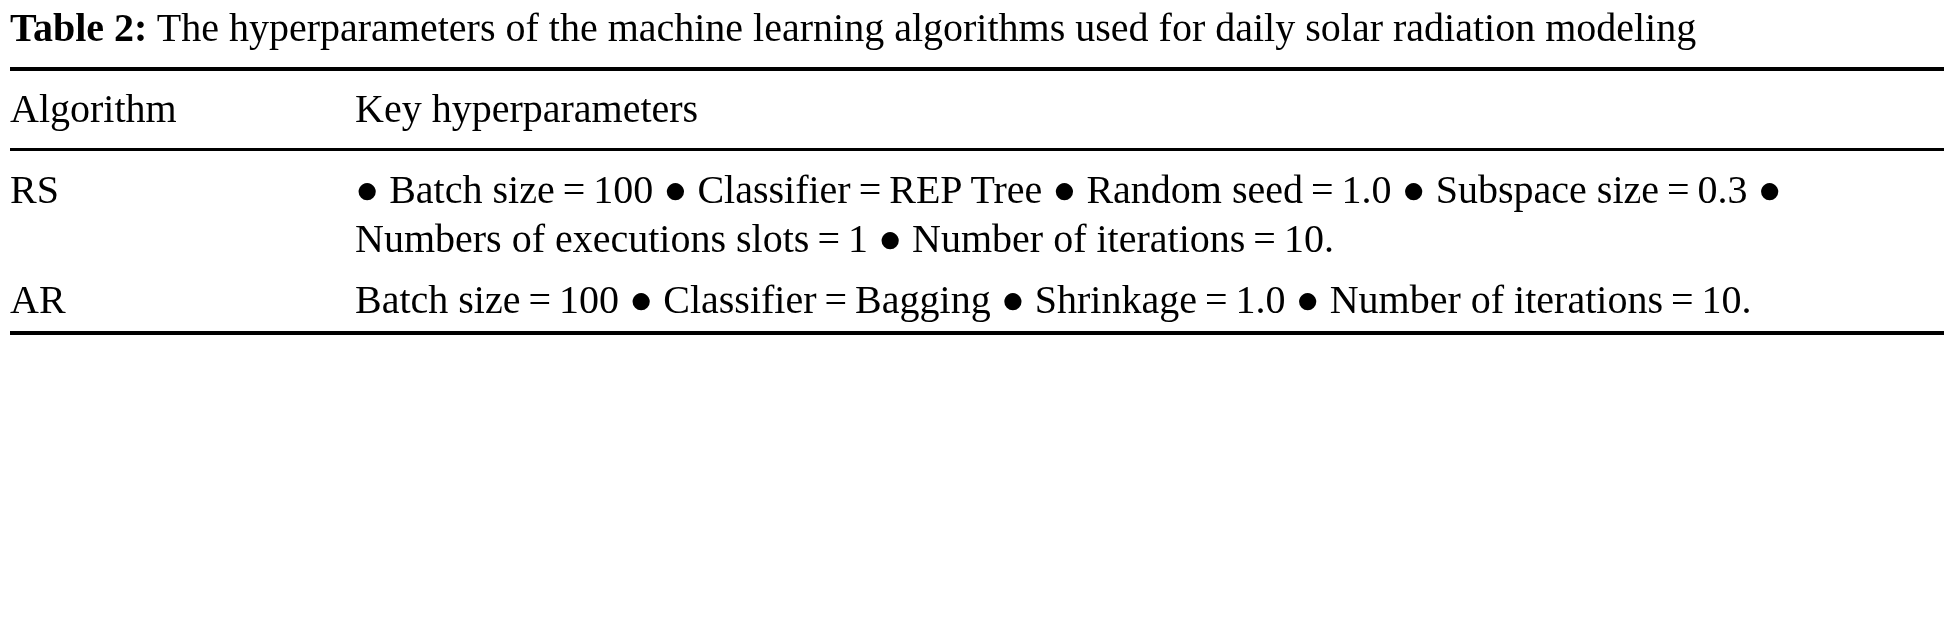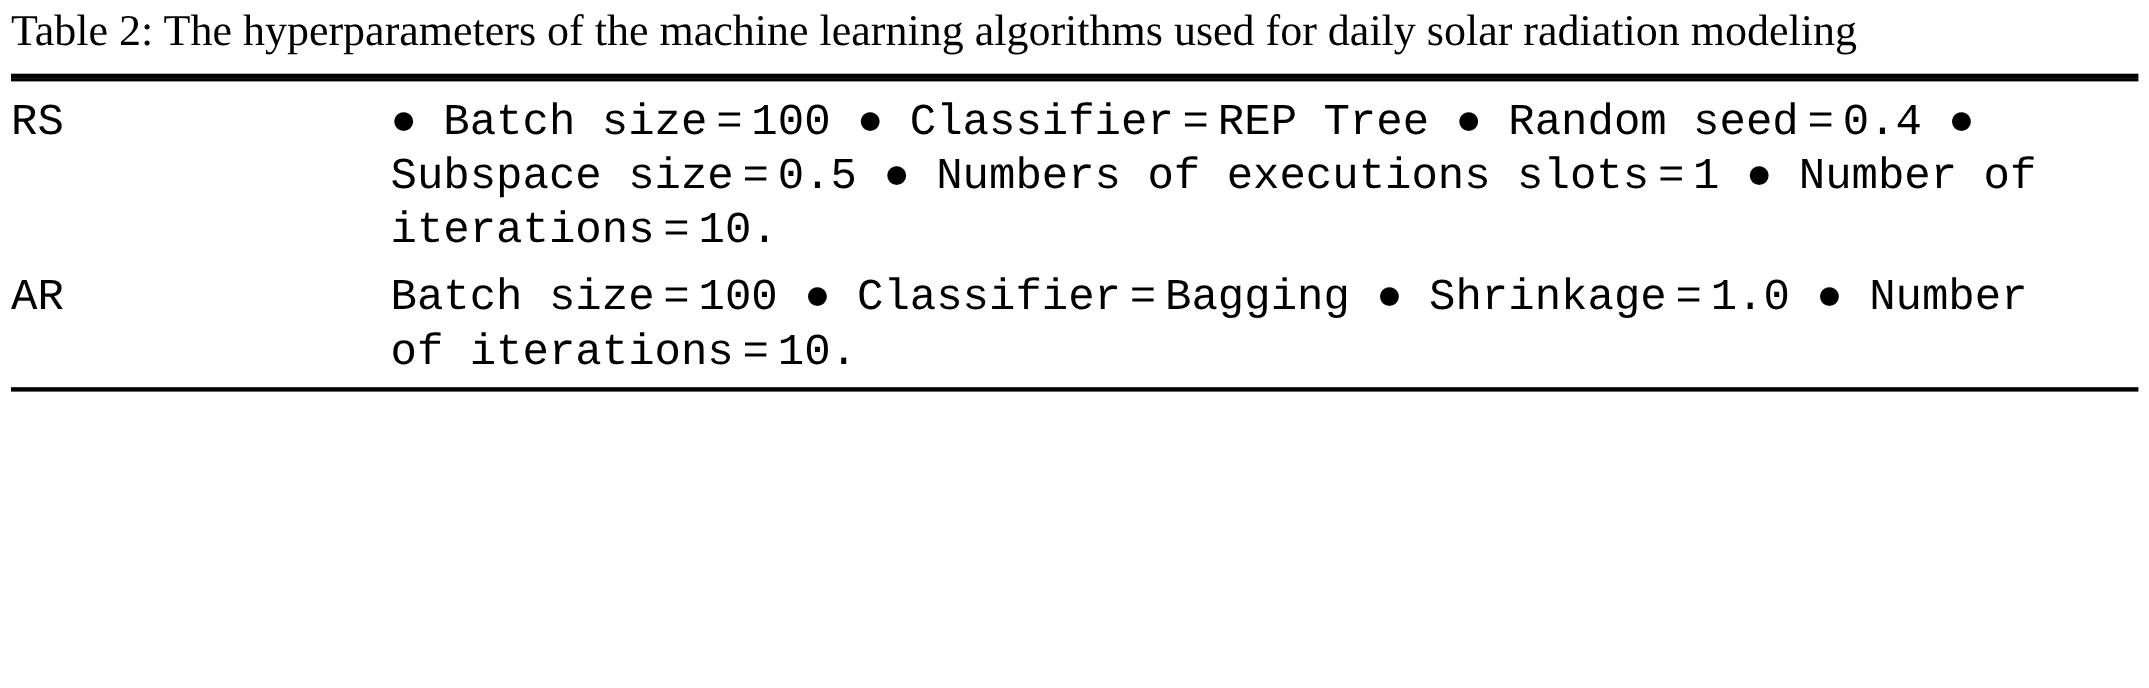--- a/index.html
+++ b/index.html
@@ -23,21 +23,21 @@
   }
   .caption {
     font-size: 40px;
     line-height: 1.22;
     text-align: justify;
     text-justify: inter-word;
     margin: 0 0 14px 0;
     padding-right: 4px;
   }
   .caption .cap-label {
-    font-weight: normal;
+    font-weight: bold;
   }
   .rule-top {
     border-top: 4px solid #000;
     width: 100%;
   }
   .rule-mid {
     border-top: 3px solid #000;
     width: 100%;
   }
   .rule-bottom {
@@ -60,21 +60,20 @@
     width: 335px;
     padding-right: 10px !important;
   }
   .head-row td {
     padding-top: 13px !important;
     padding-bottom: 15px !important;
   }
   .body-row td {
     padding-top: 10px !important;
     padding-bottom: 2px !important;
-    font-family: Liberation Mono, monospace;
   }
   .body-row:first-child td {
     padding-top: 14px !important;
   }
   .hp-text {
     display: block;
     padding-right: 60px;
   }
   .hp-text.wide {
     padding-right: 0;
@@ -87,29 +86,37 @@
 <body>
 
 <div class="page">
 
   <div class="caption">
     <span class="cap-label">Table 2:</span><span> The hyperparameters of the machine learning algorithms used for daily solar radiation modeling</span>
   </div>
 
   <div class="rule-top"></div>
 
+  <table class="tbl">
+    <tbody>
+      <tr class="head-row">
+        <td class="col-alg">Algorithm</td>
+        <td>Key hyperparameters</td>
+      </tr>
+    </tbody>
+  </table>
 
   <div class="rule-mid"></div>
 
   <table class="tbl">
     <tbody>
       <tr class="body-row">
         <td class="col-alg">RS</td>
         <td>
-            <span class="hp-text">● Batch size = 100 ● Classifier = REP Tree ● Random seed = 0.4 ● Subspace size = 0.5 ● Numbers of executions slots = 1 ● Number of iterations = 10.</span>
+            <span class="hp-text">● Batch size = 100 ● Classifier = REP Tree ● Random seed = 1.0 ● Subspace size = 0.3 ● Numbers of executions slots = 1 ● Number of iterations = 10.</span>
           </td>
       </tr>
       <tr class="body-row">
         <td class="col-alg">AR</td>
         <td>
             <span class="hp-text">Batch size = 100 ● Classifier = Bagging ● Shrinkage = 1.0 ● Number of iterations = 10.</span>
           </td>
       </tr>
       <tr class="spacer-row">
           <td colspan="2"></td>

